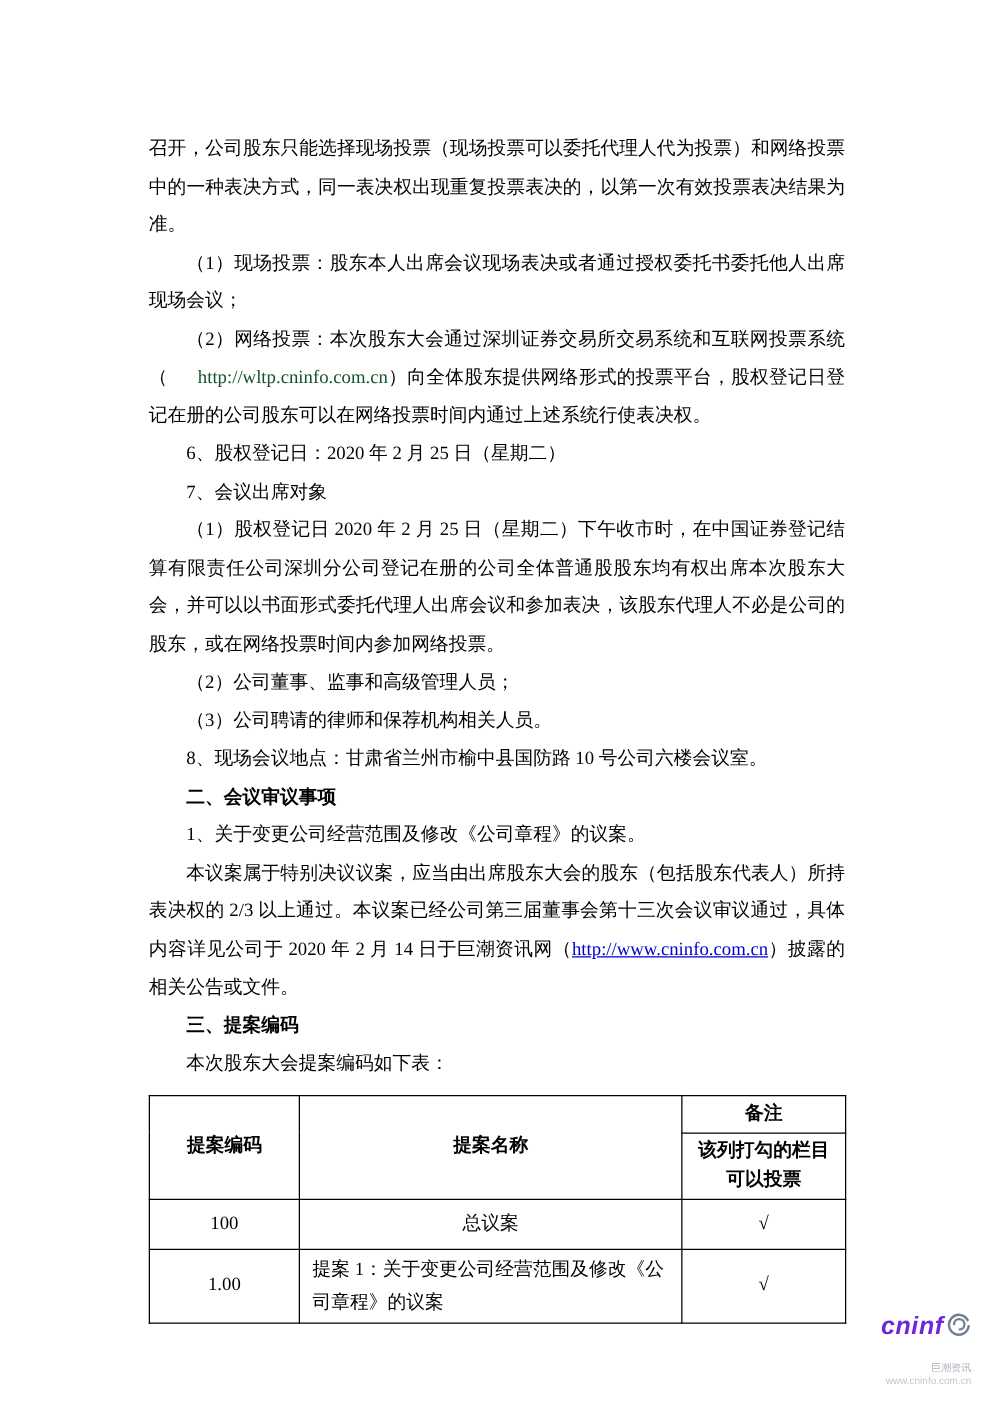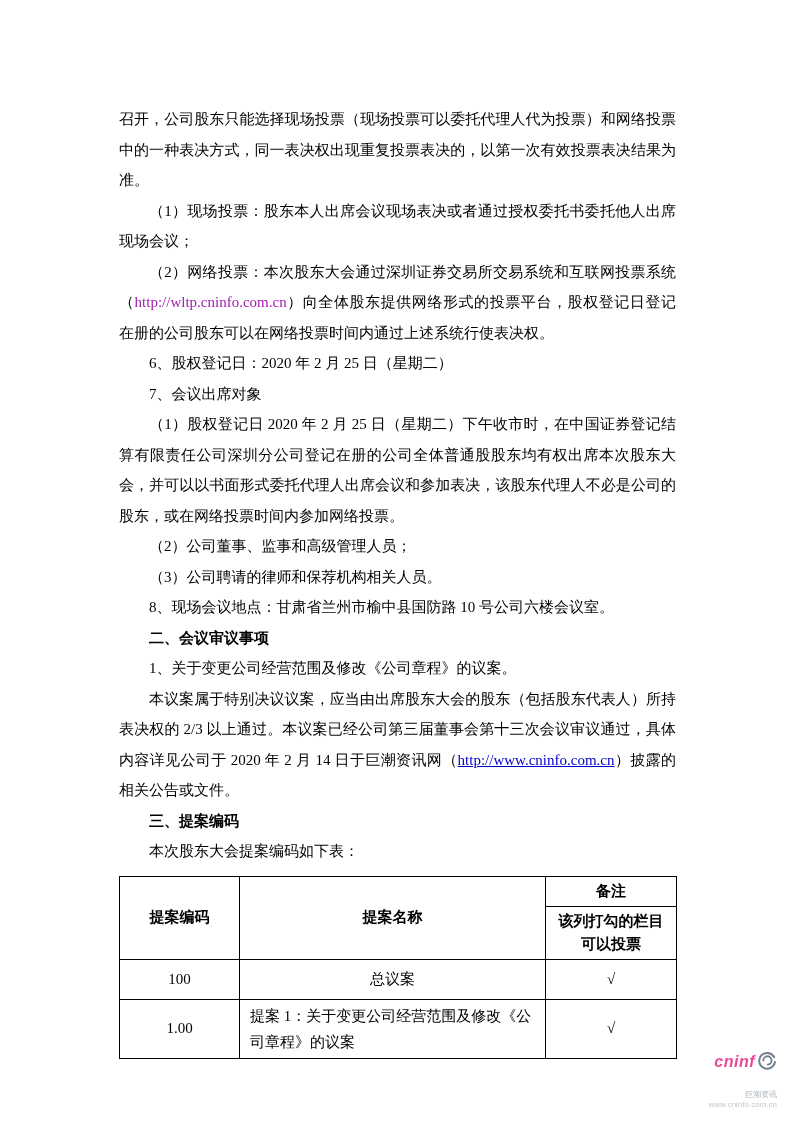--- a/index.html
+++ b/index.html
@@ -30,21 +30,21 @@
     text-indent: 2em;
     word-break: break-all;
   }
   .para.no-indent { text-indent: 0; }
   .para.heading { font-weight: bold; text-align: left; }
   .link {
     color: #0000cc;
     text-decoration: underline;
     cursor: pointer;
   }
-  .plain-url { color: #a21caf; }
+  .plain-url { color: #14532d; margin-left: 24px; }
 
   
   .proposal-table {
     border-collapse: collapse;
     width: 557px;
     margin-top: 9px;
     font-size: 15px;
     table-layout: fixed;
   }
   .proposal-table th, .proposal-table td {
@@ -77,24 +77,24 @@
     text-align: right;
     font-family: "Liberation Sans", "DejaVu Sans", sans-serif;
   }
   .logo-top {
     display: flex;
     align-items: center;
     justify-content: flex-end;
     gap: 2px;
   }
   .logo-brand {
-    font-size: 16px;
+    font-size: 20px;
     font-weight: bold;
     font-style: italic;
-    color: #ec4899;
+    color: #6d28d9;
     letter-spacing: 0.5px;
   }
   .logo-mark { display: inline-block; }
   .logo-caption {
     margin-top: 16px;
     font-size: 8px;
     line-height: 10px;
     color: #9aa3ad;
   }
   .logo-caption .url-line { color: #c2c7cc; display: block; }

